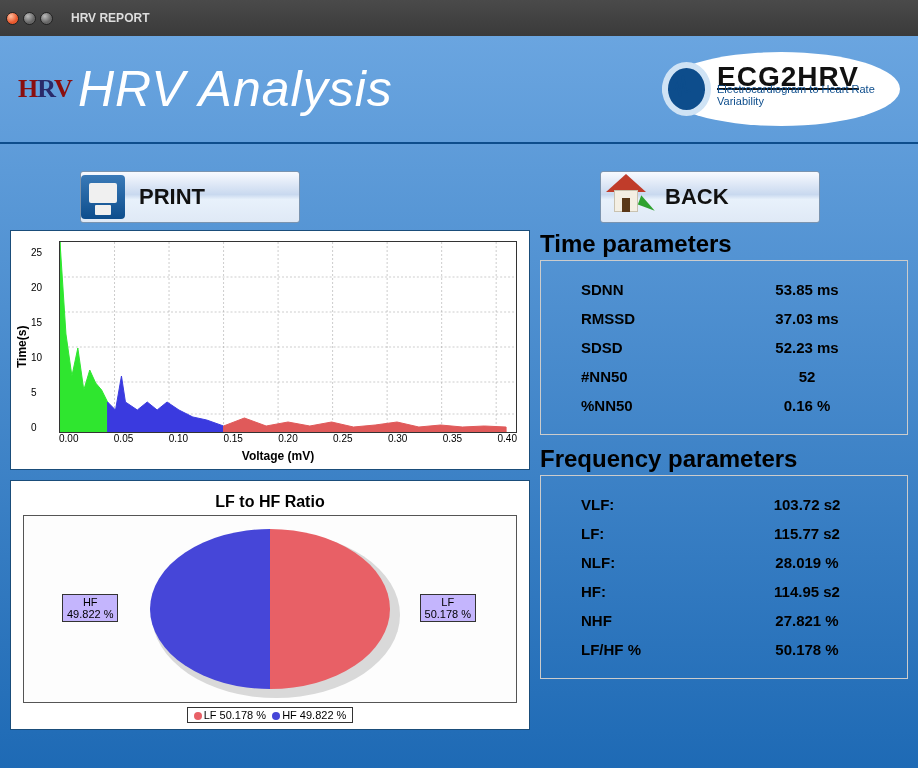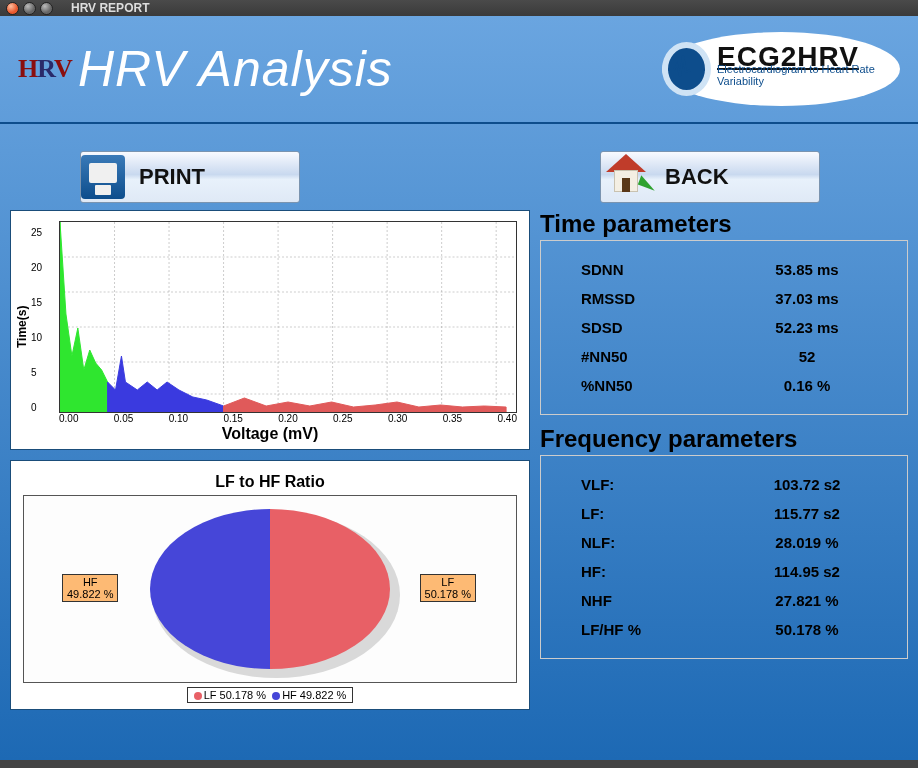--- a/index.html
+++ b/index.html
@@ -5,21 +5,21 @@
   * { box-sizing: border-box; margin: 0; padding: 0; }
   body {
     font-family: Verdana, Arial, sans-serif;
     background: #444;
     width: 918px;
     height: 768px;
     overflow: hidden;
   }
   .titlebar {
     background: linear-gradient(#4a4a4a, #3a3a3a);
-    height: 16px;
+    height: 36px;
     display: flex;
     align-items: center;
     padding: 0 6px;
     gap: 4px;
   }
   .titlebar .btn-close, .titlebar .btn-min, .titlebar .btn-max {
     width: 13px; height: 13px; border-radius: 50%;
     border: 1px solid #222;
   }
   .btn-close { background: radial-gradient(circle at 35% 30%, #ffbfa0, #e9592e 60%); }
@@ -123,39 +123,39 @@
   }
   .content {
     display: flex;
     gap: 10px;
     padding: 0 10px 14px 10px;
   }
   .left { width: 520px; display: flex; flex-direction: column; gap: 10px; }
   .panel { background: #fff; border: 1px solid #1a4d7a; }
   .spectrum { height: 240px; position: relative; padding: 10px 12px 34px 48px; }
   .ylabel { position: absolute; left: 4px; top: 50%; transform: rotate(-90deg) translateX(-18px); transform-origin: left top; font-size: 12px; font-weight: bold;}
-  .xlabel { position: absolute; bottom: 6px; left: 0; width: 100%; text-align: center; font-size: 16px; font-weight: bold;}
+  .xlabel { position: absolute; bottom: 6px; left: 8px; width: 100%; text-align: center; font-size: 12px; font-weight: bold;}
   .yaxis { position: absolute; left: 20px; top: 8px; bottom: 36px; width: 26px; }
   .ytick { position: absolute; right: 0; font-size: 10px; text-align: left; width: 26px; }
   .xaxis { position: absolute; left: 48px; right: 12px; bottom: 22px; height: 14px; display: flex; justify-content: space-between; font-size: 10px;}
   .plot-area { position: absolute; left: 48px; right: 12px; top: 10px; bottom: 36px; background: #fff; border: 1px solid #333; overflow: hidden;}
   .plot-grid line { stroke: #999; stroke-dasharray: 2,2; stroke-width: 0.5;}
   .piepanel { height: 250px; position: relative; padding: 12px; }
   .pie-title { text-align: center; font-weight: bold; font-size: 16px; margin-bottom: 4px;}
   .pie-inner { background: #fdfdfd; border: 1px solid #555; height: 188px; position: relative;}
   .pie-legend { margin-top: 4px; text-align: center; font-size: 11px;}
   .pie-legend-box { display: inline-block; border: 1px solid #333; padding: 1px 6px;}
   .legend-dot { display: inline-block; width: 8px; height: 8px; border-radius: 50%; vertical-align: middle; margin-right: 2px;}
   .right { flex: 1; display: flex; flex-direction: column; gap: 10px;}
   .group-title { font-size: 24px; font-weight: bold; color: #000; margin-bottom: 2px;}
   .params-box { border: 1px solid #ccc; padding: 14px 10px 14px 40px;}
   .param-row { display: flex; justify-content: space-between; font-size: 15px; font-weight: bold; padding: 6px 30px 6px 0;}
   .param-row .pv { text-align: center; width: 120px;}
   .pie-label {
-    position: absolute; background: #fdba74; border: 1px solid #333;
+    position: absolute; background: #c4b5fd; border: 1px solid #333;
     font-size: 11px; padding: 1px 4px; line-height: 12px; text-align: center;
   }
   .pie-ellipse {
     width: 240px; height: 160px; border-radius: 50%;
     position: absolute; left: 50%; top: 50%; transform: translate(-50%,-50%);
     background: linear-gradient(90deg, #4646d8 0%, #4646d8 49.822%, #e86066 49.822%, #e86066 100%);
   }
   .pie-shadow {
     width: 248px; height: 166px; border-radius: 50%;
     position: absolute; left: calc(50% + 6px); top: calc(50% + 6px); transform: translate(-50%,-50%);

